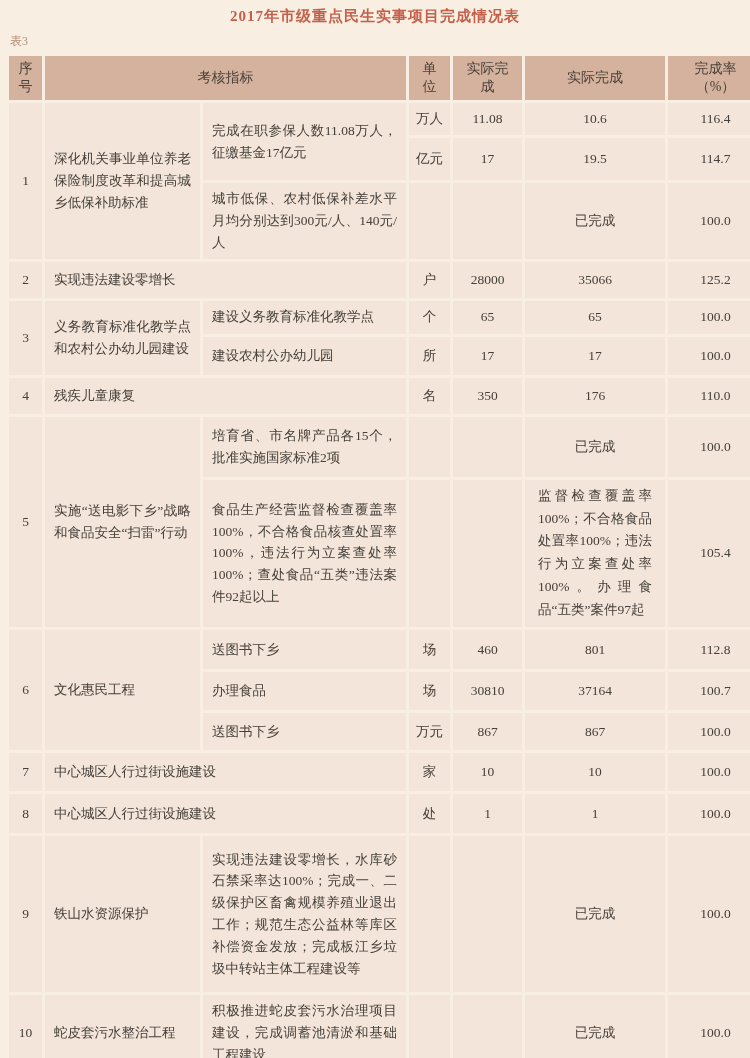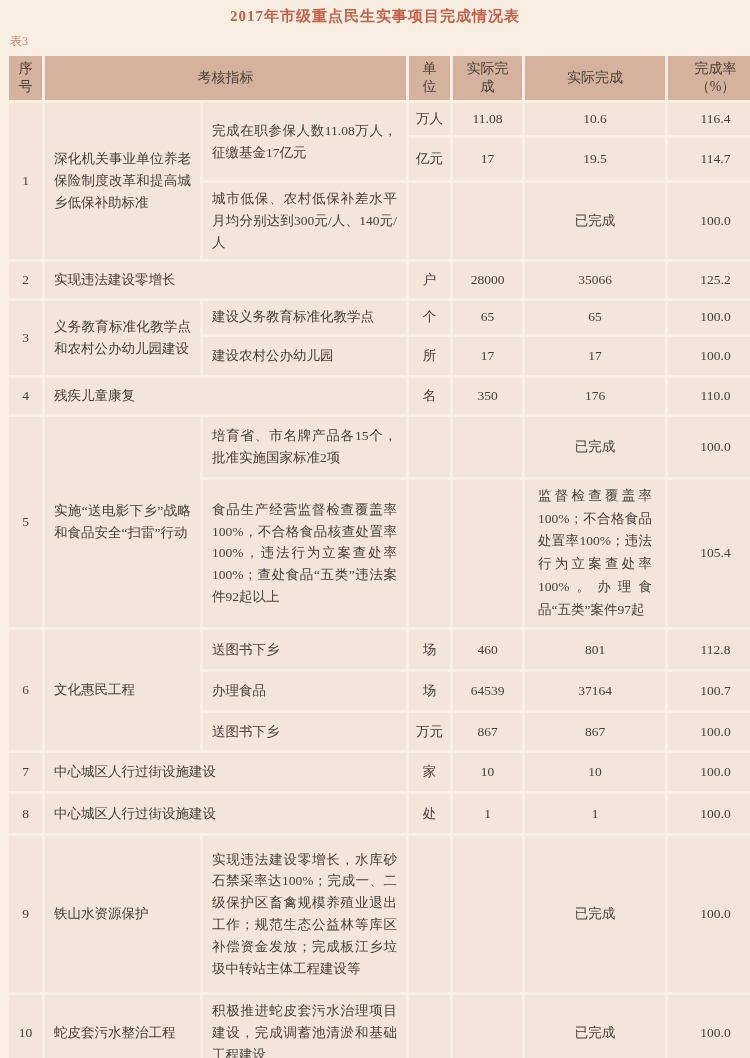--- a/index.html
+++ b/index.html
@@ -165,21 +165,21 @@
       <td class="l" rowspan="3">文化惠民工程</td>
       <td class="l">送图书下乡</td>
       <td class="c">场</td>
       <td class="c">460</td>
       <td class="c">801</td>
       <td class="c">112.8</td>
     </tr>
     <tr style="height:38px">
       <td class="l">办理食品</td>
       <td class="c">场</td>
-      <td class="c">64539</td>
+      <td class="c">30810</td>
       <td class="c">37164</td>
       <td class="c">100.7</td>
     </tr>
     <tr style="height:37px">
       <td class="l">送图书下乡</td>
       <td class="c">万元</td>
       <td class="c">867</td>
       <td class="c">867</td>
       <td class="c">100.0</td>
     </tr>

